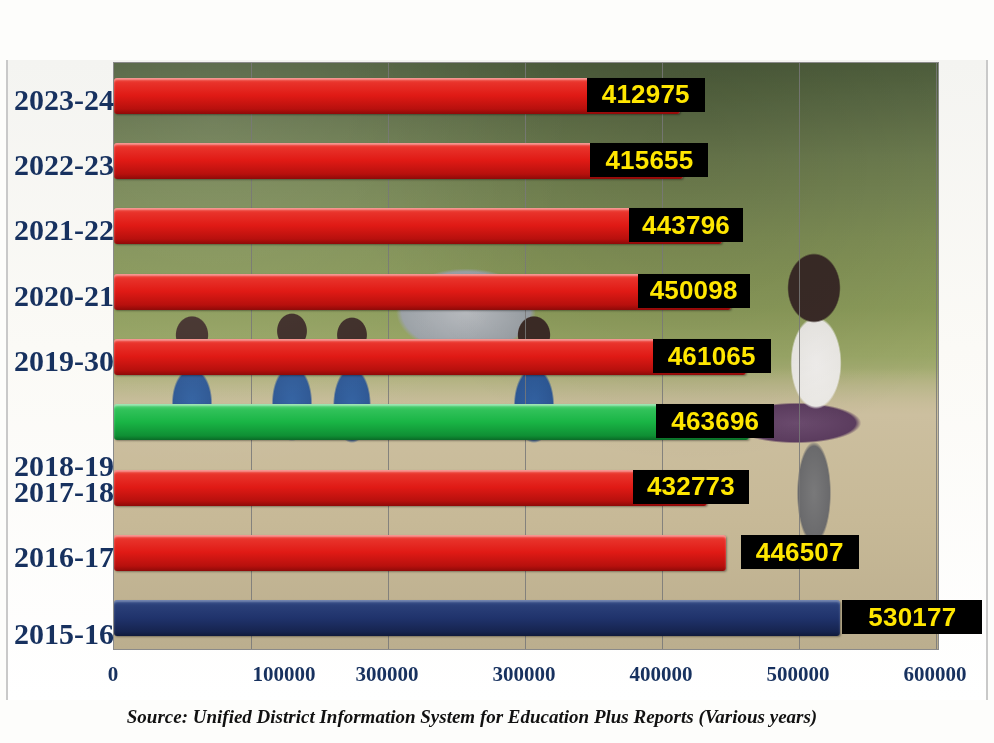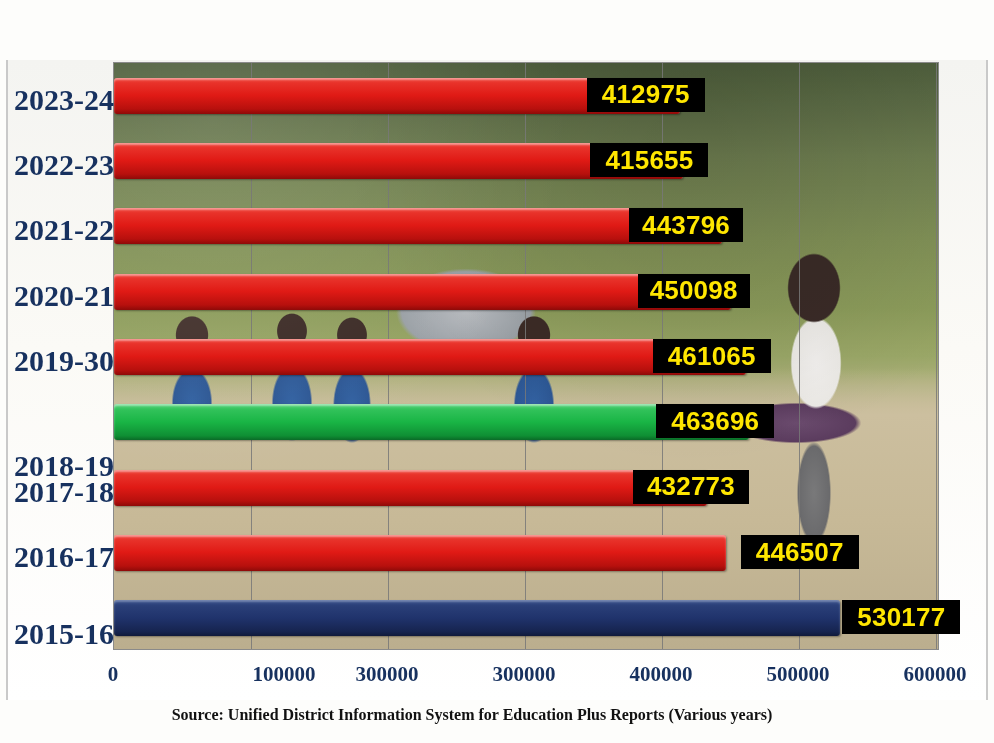--- a/index.html
+++ b/index.html
@@ -183,22 +183,23 @@
 
   
   #source-note {
     position: absolute;
     left: 0;
     top: 706px;
     width: 944px;
     text-align: center;
     color: #111111;
     font-family: "Liberation Serif", serif;
-    font-weight: bold;
-    font-size: 16px;
+    font-style: italic;
+    font-weight: bold;
+    font-size: 19px;
     white-space: nowrap;
   }
 </style>
 </head>
 <body>
 
 <div id="infographic">
 
 
   <div id="frame"></div>
@@ -257,21 +258,21 @@
     </div>
   <div id="value-labels">
       <div class="value-label" style="left: 586.776px; top: 77.6667px; width: 118px;">412975</div>
       <div class="value-label" style="left: 590.447px; top: 143px; width: 118px;">415655</div>
       <div class="value-label" style="left: 629.001px; top: 208.333px; width: 114px;">443796</div>
       <div class="value-label" style="left: 637.634px; top: 273.667px; width: 112px;">450098</div>
       <div class="value-label" style="left: 652.659px; top: 339px; width: 118px;">461065</div>
       <div class="value-label" style="left: 656.264px; top: 404.333px; width: 118px; text-align: center;">463696</div>
       <div class="value-label" style="left: 613.899px; top: 469.667px; width: 116px; margin-left: 19px;">432773</div>
       <div class="value-label" style="left: 740.715px; top: 535px; width: 118px;">446507</div>
-      <div class="value-label" style="left: 842.342px; top: 600.333px; width: 118px;">530177</div>
+      <div class="value-label" style="left: 842.342px; top: 600.333px; width: 140px;">530177</div>
     </div>
   <div id="xticks">
       <div class="xtick" style="left: 113px;">0</div>
       <div class="xtick" style="left: 250px; margin-left: 34px;">100000</div>
       <div class="xtick" style="left: 387px;">300000</div>
       <div class="xtick" style="left: 524px;">300000</div>
       <div class="xtick" style="left: 661px;">400000</div>
       <div class="xtick" style="left: 798px;">500000</div>
       <div class="xtick" style="left: 935px;">600000</div>
     </div>

